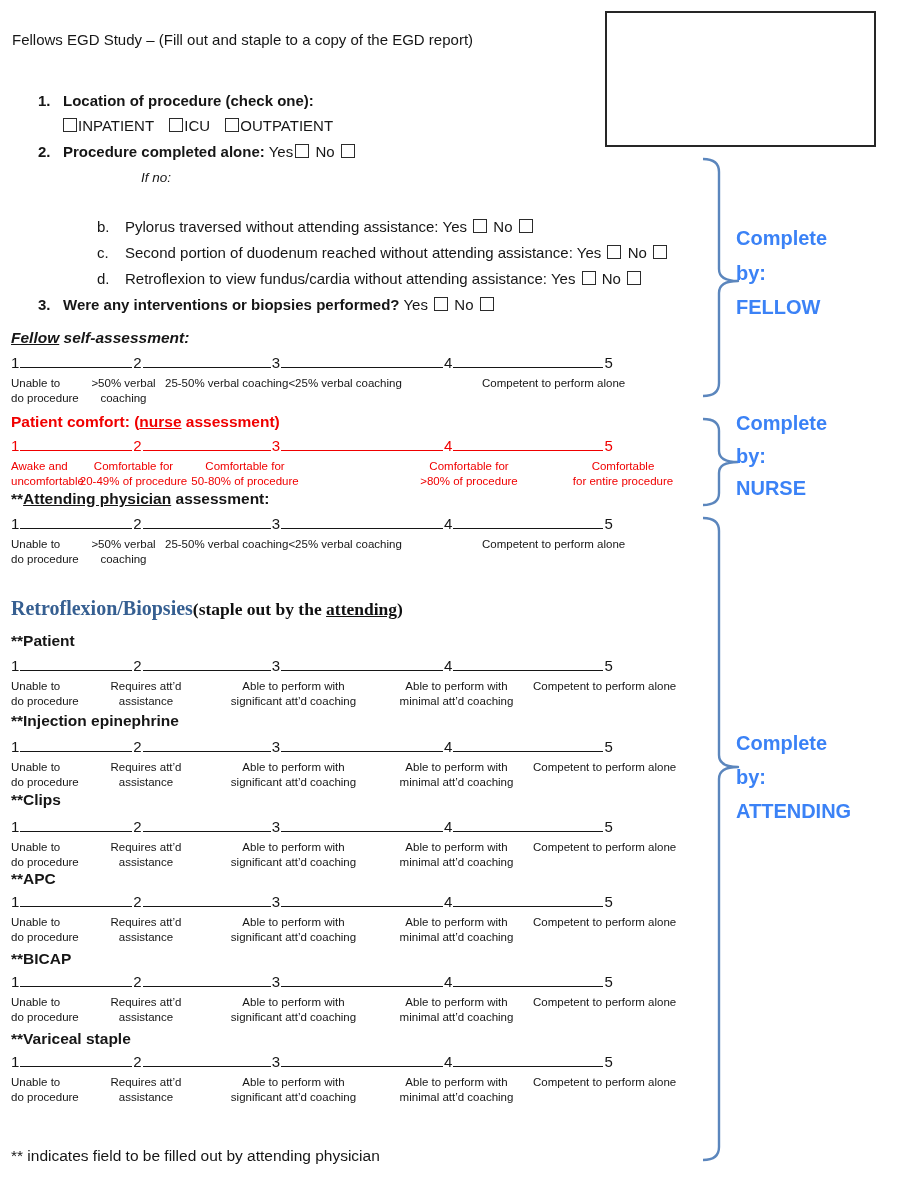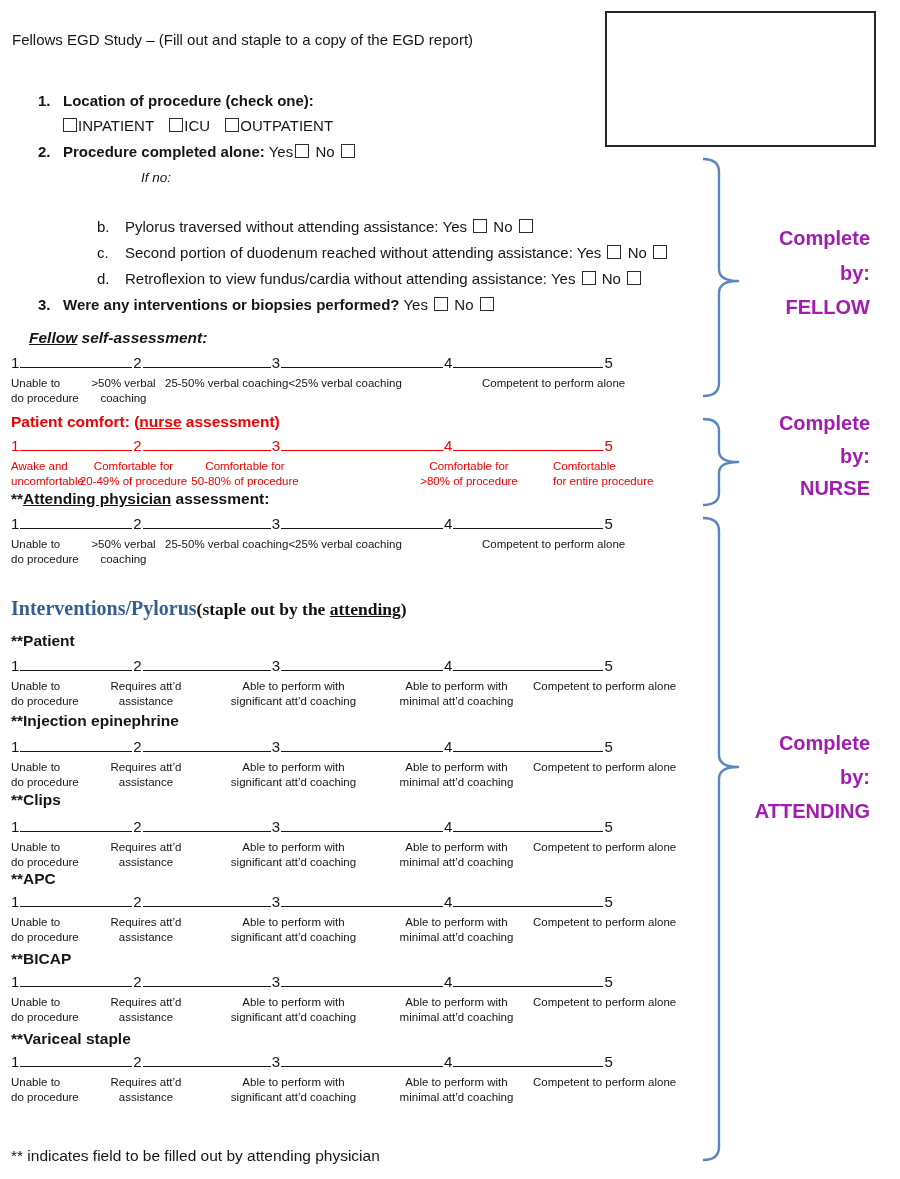--- a/index.html
+++ b/index.html
@@ -19,34 +19,34 @@
   .letter { display:inline-block; width:28px; }
   .ifno { font-style:italic; font-size:13.5px; }
   .opt { margin-right:11px; }
   .cb {
     display:inline-block; width:12px; height:12px; border:1.4px solid #2b2b2b;
     vertical-align:-1px; margin:0 2px; background:#fff;
   }
   .cb.tight { margin:0 1px 0 0; }
   .yn { margin-left:4px; font-weight:400; }
   .sech { position:absolute; left:11px; font-size:15.5px; font-weight:700; white-space:nowrap; }
-  .bi { font-style:italic;margin-left:18px; }
+  .bi { font-style:italic; }
   .red { color:var(--accent-red,#f00000); }
   .inth { position:absolute; left:11px; font-family:"Liberation Serif","DejaVu Serif",serif; white-space:nowrap; }
   .inth .blue { font-size:20px; font-weight:700; color:var(--heading-blue,#365f91); }
   .inth .rest { font-size:17.5px; font-weight:700; color:#111; }
   .scale { position:absolute; left:11px; width:700px; }
   .scale-nums { display:flex; align-items:flex-end; height:20px; font-size:15px; }
   .scale-seg { border-bottom:1.5px solid currentColor; margin:0 1px 3px 1px; height:1px; }
   .scale-labels { position:relative; margin-top:5px; height:32px; font-size:11.5px; line-height:14.5px; }
   .scale-label { position:absolute; top:0; white-space:nowrap; }
   .footer { left:11px; top:1147px; font-size:15.5px; }
   .brace { position:absolute; left:700px; }
   .brace path { fill:none; stroke:var(--brace-blue,#5b86bd); stroke-width:2.4; stroke-linejoin:round; }
-  .side { position:absolute; left:720px; width:150px; text-align:right; font-size:20px; font-weight:700; color:#a21caf; }
+  .side { position:absolute; left:736px; width:150px; text-align:left; font-size:20px; font-weight:700; color:#3b82f6; }
 </style>
 </head>
 <body>
 
 <div class="page">
 
   <div class="abs title">Fellows EGD Study – (Fill out and staple to a copy of the EGD report)</div>
   <div class="abs label-box"></div>
 
   <div class="abs line" style="top:91px">
@@ -135,21 +135,21 @@
           <div>20-49% of procedure</div>
         </div>
         <div class="scale-label" style="left: 168px; width: 132px; text-align: center;">
           <div>Comfortable for</div>
           <div>50-80% of procedure</div>
         </div>
         <div class="scale-label" style="left: 396px; width: 124px; text-align: center;">
           <div>Comfortable for</div>
           <div>&gt;80% of procedure</div>
         </div>
-        <div class="scale-label" style="left: 542px; width: 140px; text-align: left;">
+        <div class="scale-label" style="left: 542px; width: 140px; text-align: center;">
           <div>Comfortable</div>
           <div>for entire procedure</div>
         </div>
       </div>
     </div>
 
   <div class="sech" style="top:490px">
     <span>**</span><span class="u">Attending physician</span><span> assessment:</span>
   </div>
   <div class="scale" style="top:512px">
@@ -176,21 +176,21 @@
         <div class="scale-label" style="left: 154px;">
           <div>25-50% verbal coaching&lt;25% verbal coaching</div>
         </div>
         <div class="scale-label" style="left: 471px;">
           <div>Competent to perform alone</div>
         </div>
       </div>
     </div>
 
   <div class="inth" style="top:597px">
-    <span class="blue">Interventions/Pylorus</span><span class="rest">(staple out by the </span><span class="rest u">attending</span><span class="rest">)</span>
+    <span class="blue">Retroflexion/Biopsies</span><span class="rest">(staple out by the </span><span class="rest u">attending</span><span class="rest">)</span>
   </div>
 
   <div class="sech" style="top:632px">**Patient</div>
   <div class="scale" style="top:654px">
       <div class="scale-nums">
         <span class="scale-num">1</span>
         <span class="scale-seg" style="width: 112px;"></span>
         <span class="scale-num">2</span>
         <span class="scale-seg" style="width: 128px;"></span>
         <span class="scale-num">3</span>

